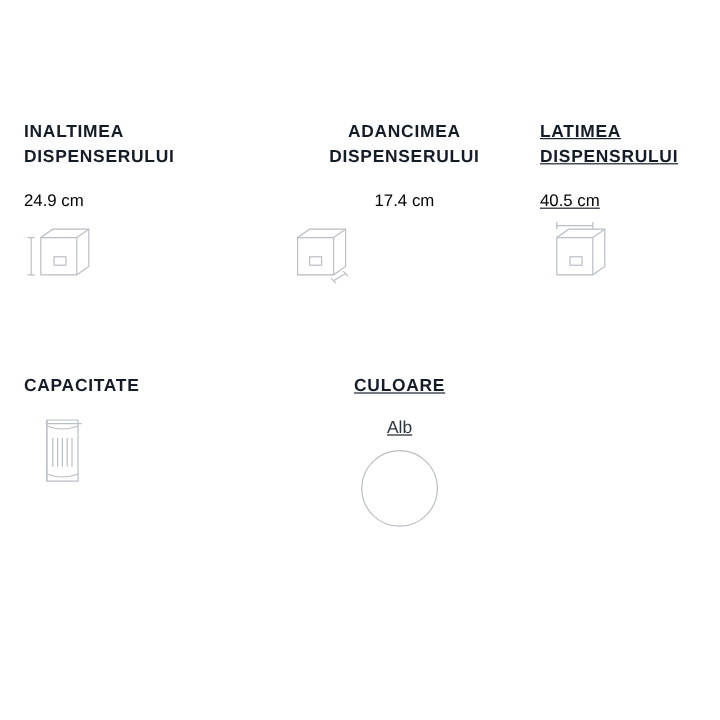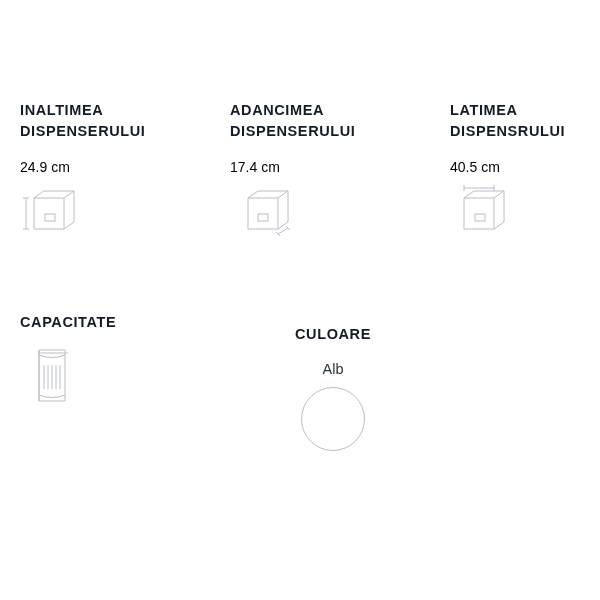--- a/index.html
+++ b/index.html
@@ -25,22 +25,22 @@
     left: 0;
     top: 100px;
     width: 600px;
     display: grid;
     grid-template-columns: 222px 222px 156px;
   }
   .cell {
     box-sizing: border-box;
   }
   .cell.col1 { padding-left: 20px; }
-  .cell.col2 { padding-left: 8px; }
-  .cell.col3 { padding-left: 6px; }
+  .cell.col2 { padding-left: 8px; text-align: center; }
+  .cell.col3 { padding-left: 6px; text-decoration: underline; }
 
   .spec-title {
     font-size: 14.5px;
     font-weight: bold;
     letter-spacing: 0.6px;
     line-height: 21px;
     color: #141c28;
     margin: 0 0 16px 0;
     white-space: pre-line;
   }
@@ -50,21 +50,21 @@
     margin: 0 0 8px 0;
     line-height: 18px;
   }
   .spec-figure {
     margin-top: 4px;
   }
   .center {
     text-align: center;
   }
   .cell.col2.center { padding-left: 0; padding-right: 0; }
-  .cell.col3.center { padding-left: 0; padding-right: 0; margin-top: 12px; }
+  .cell.col3.center { padding-left: 0; padding-right: 0; }
 
   .row2wrap {
     position: absolute;
     left: 0;
     top: 312px;
     width: 596px;
     display: grid;
     grid-template-columns: 222px 222px 156px;
   }
   svg { display: block; }

